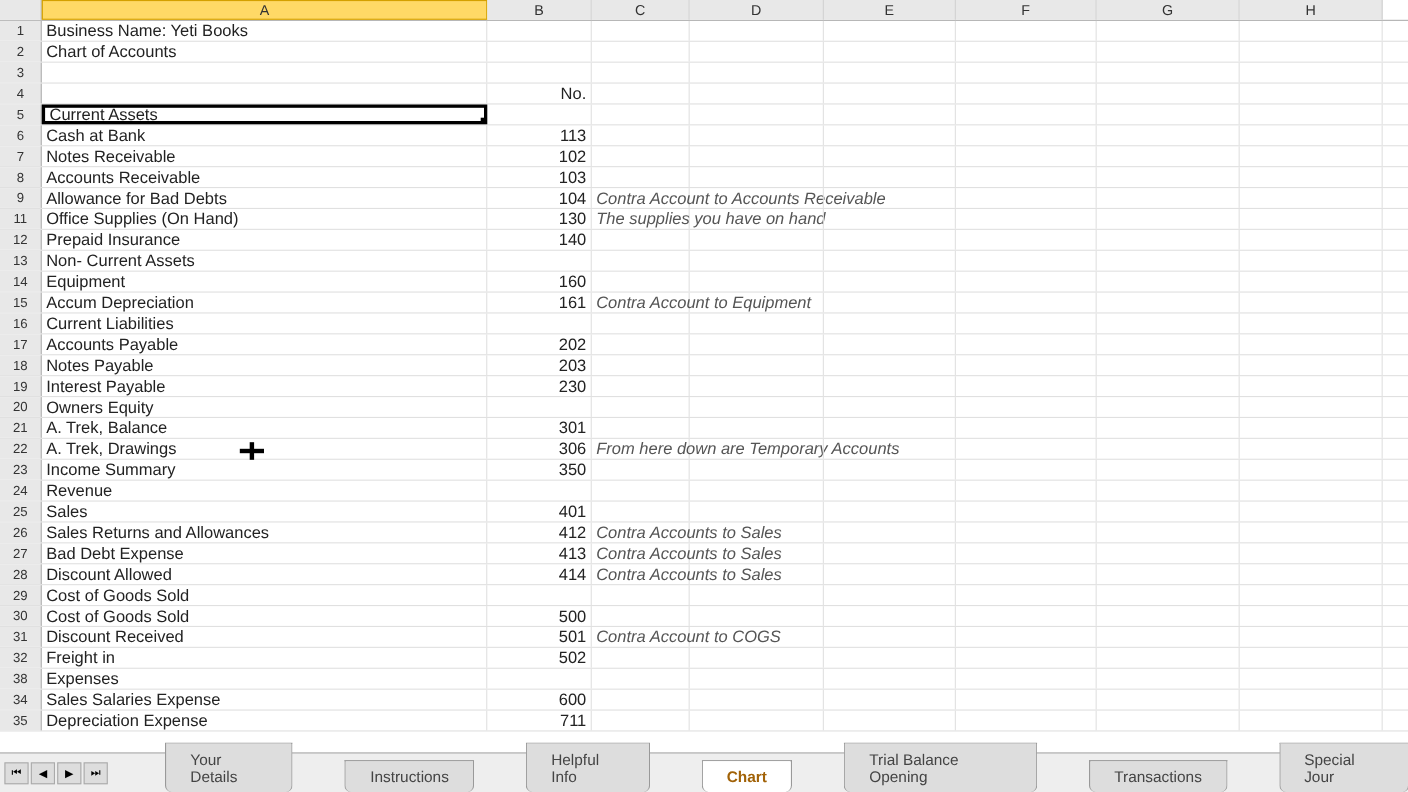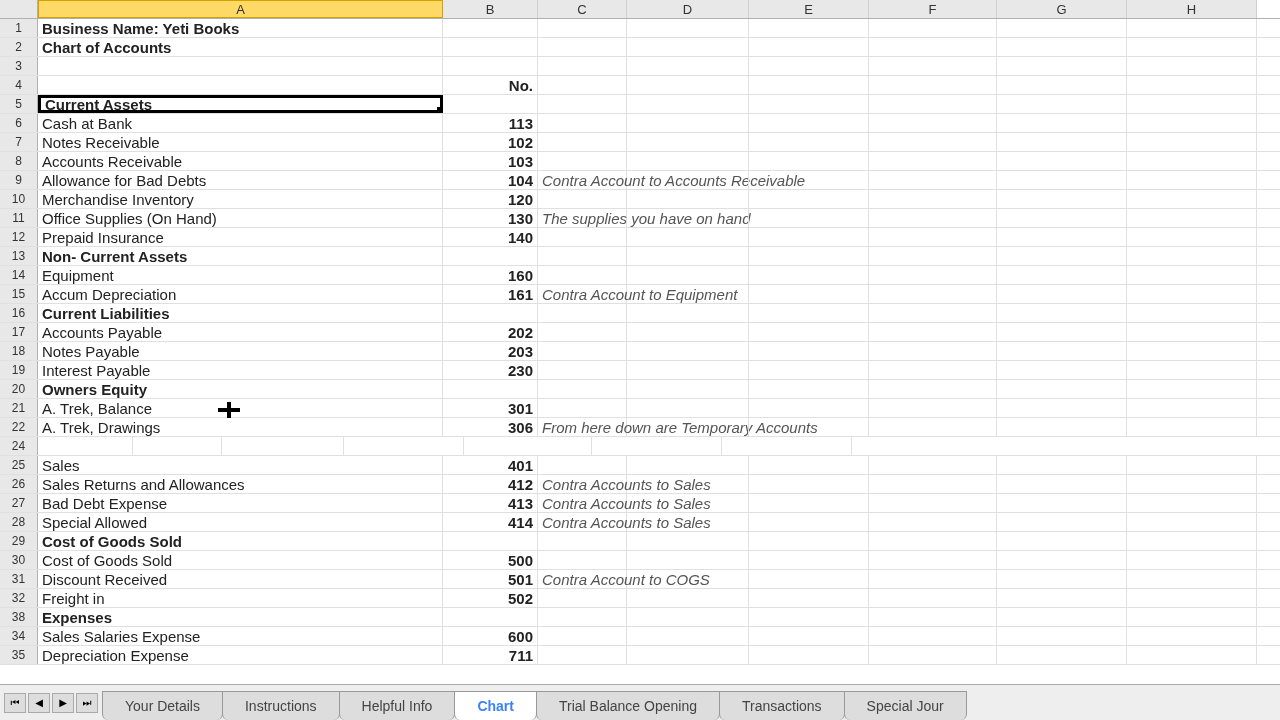--- a/index.html
+++ b/index.html
@@ -17,38 +17,38 @@
 .col-D { width: 122px; }
 .col-E { width: 120px; }
 .col-F { width: 128px; }
 .col-G { width: 130px; }
 .col-H { width: 130px; }
 
 .rows { }
 .row { display: flex; height: 19px; border-bottom: 1px solid #e0e0e0; }
 .row-num { width: 38px; background: #e8e8e8; border-right: 1px solid #b0b0b0; display: flex; align-items: center; justify-content: center; font-size: 12px; color: #333; }
 .cell { border-right: 1px solid #e0e0e0; padding: 0 4px; display: flex; align-items: center; font-size: 15px; color: #222; overflow: hidden; white-space: nowrap; }
-.cell.bold { font-weight: bold; }
-.cell.num { justify-content: flex-end; font-weight: bold; }
+.cell.bold { font-weight: normal; }
+.cell.num { justify-content: flex-end; }
 .cell.italic { font-style: italic; color: #555; }
 
 .sel-cell { border: 3px solid #000; position: relative; }
 .sel-handle { position: absolute; right: -5px; bottom: -5px; width: 8px; height: 8px; background: #000; }
 
 .cursor-cross { position: absolute; left: 218px; top: 402px; width: 22px; height: 16px; pointer-events: none; z-index: 50; }
 .cursor-cross::before, .cursor-cross::after { content: ''; position: absolute; background: #000; }
 .cursor-cross::before { left: 9px; top: 0; width: 4px; height: 16px; }
 .cursor-cross::after { left: 0; top: 6px; width: 22px; height: 4px; }
 
 .tabs-bar { position: absolute; bottom: 0; left: 0; right: 0; height: 36px; background: #eee; border-top: 1px solid #aaa; display: flex; align-items: center; }
 .nav-btns { display: flex; padding: 0 4px; gap: 2px; }
 .nav-btn { width: 22px; height: 20px; background: #ddd; border: 1px solid #aaa; display: flex; align-items: center; justify-content: center; font-size: 10px; cursor: pointer; }
 .tabs { display: flex; height: 100%; align-items: flex-end; }
-.tab { padding: 6px 22px; border: 1px solid #999; border-bottom: none; background: #ddd; font-size: 14px; color: #444; cursor: pointer; border-radius: 0 0 6px 6px; margin-right: -1px; }
-.tab.active { background: #fff; font-weight: bold; color: #3b82f6; text-align: right; }
+.tab { padding: 6px 22px; border: 1px solid #999; border-bottom: none; background: #ddd; font-size: 14px; color: #444; cursor: pointer; border-radius: 0 0 6px 6px; margin-right: -1px; margin-left: 48px; }
+.tab.active { background: #fff; font-weight: bold; color: #a16207; text-align: right; }
 
 </style>
 </head>
 <body>
 
 <div class="sheet">
   <div class="col-headers">
     <div class="row-num-spacer"></div>
     <div id="colheaders" style="display: flex;">
         <div class="col-h col-A sel">A</div>
@@ -155,31 +155,20 @@
         <div class="cell col-A">Allowance for Bad Debts</div>
         <div class="cell col-B num">104</div>
         <div class="cell col-C italic" style="overflow: visible;">Contra Account to Accounts Receivable</div>
         <div class="cell col-D"></div>
         <div class="cell col-E"></div>
         <div class="cell col-F"></div>
         <div class="cell col-G"></div>
         <div class="cell col-H"></div>
       </div>
       <div class="row">
-        <div class="row-num">10</div>
-        <div class="cell col-A">Merchandise Inventory</div>
-        <div class="cell col-B num">120</div>
-        <div class="cell col-C italic" style="overflow: visible;"></div>
-        <div class="cell col-D"></div>
-        <div class="cell col-E"></div>
-        <div class="cell col-F"></div>
-        <div class="cell col-G"></div>
-        <div class="cell col-H"></div>
-      </div>
-      <div class="row">
         <div class="row-num">11</div>
         <div class="cell col-A">Office Supplies (On Hand)</div>
         <div class="cell col-B num">130</div>
         <div class="cell col-C italic" style="overflow: visible;">The supplies you have on hand</div>
         <div class="cell col-D"></div>
         <div class="cell col-E"></div>
         <div class="cell col-F"></div>
         <div class="cell col-G"></div>
         <div class="cell col-H"></div>
       </div>
@@ -298,21 +287,33 @@
         <div class="cell col-A">A. Trek, Drawings</div>
         <div class="cell col-B num">306</div>
         <div class="cell col-C italic" style="overflow: visible;">From here down are Temporary Accounts</div>
         <div class="cell col-D"></div>
         <div class="cell col-E"></div>
         <div class="cell col-F"></div>
         <div class="cell col-G"></div>
         <div class="cell col-H"></div>
       </div>
       <div class="row">
+        <div class="row-num">23</div>
+        <div class="cell col-A">Income Summary</div>
+        <div class="cell col-B num">350</div>
+        <div class="cell col-C italic" style="overflow: visible;"></div>
+        <div class="cell col-D"></div>
+        <div class="cell col-E"></div>
+        <div class="cell col-F"></div>
+        <div class="cell col-G"></div>
+        <div class="cell col-H"></div>
+      </div>
+      <div class="row">
         <div class="row-num">24</div>
+        <div class="cell col-A bold">Revenue</div>
         <div class="cell col-B num"></div>
         <div class="cell col-C italic" style="overflow: visible;"></div>
         <div class="cell col-D"></div>
         <div class="cell col-E"></div>
         <div class="cell col-F"></div>
         <div class="cell col-G"></div>
         <div class="cell col-H"></div>
       </div>
       <div class="row">
         <div class="row-num">25</div>
@@ -342,21 +343,21 @@
         <div class="cell col-B num">413</div>
         <div class="cell col-C italic" style="overflow: visible;">Contra Accounts to Sales</div>
         <div class="cell col-D"></div>
         <div class="cell col-E"></div>
         <div class="cell col-F"></div>
         <div class="cell col-G"></div>
         <div class="cell col-H"></div>
       </div>
       <div class="row">
         <div class="row-num">28</div>
-        <div class="cell col-A">Special Allowed</div>
+        <div class="cell col-A">Discount Allowed</div>
         <div class="cell col-B num">414</div>
         <div class="cell col-C italic" style="overflow: visible;">Contra Accounts to Sales</div>
         <div class="cell col-D"></div>
         <div class="cell col-E"></div>
         <div class="cell col-F"></div>
         <div class="cell col-G"></div>
         <div class="cell col-H"></div>
       </div>
       <div class="row">
         <div class="row-num">29</div>

